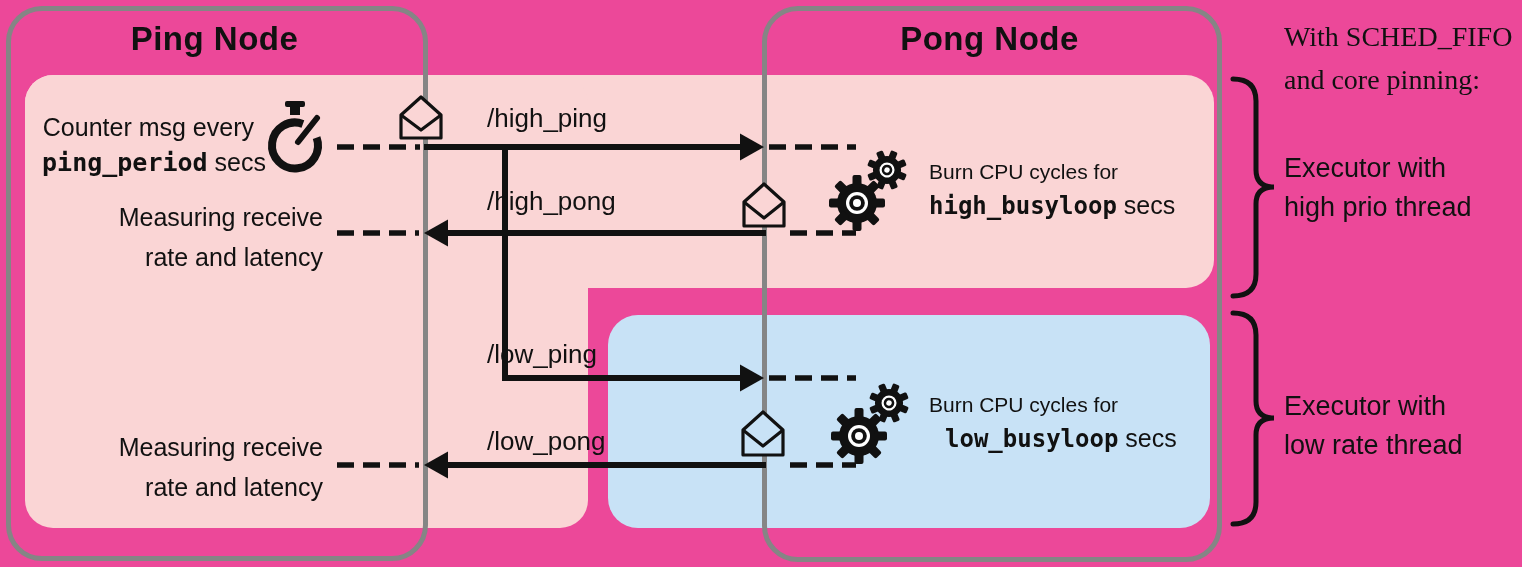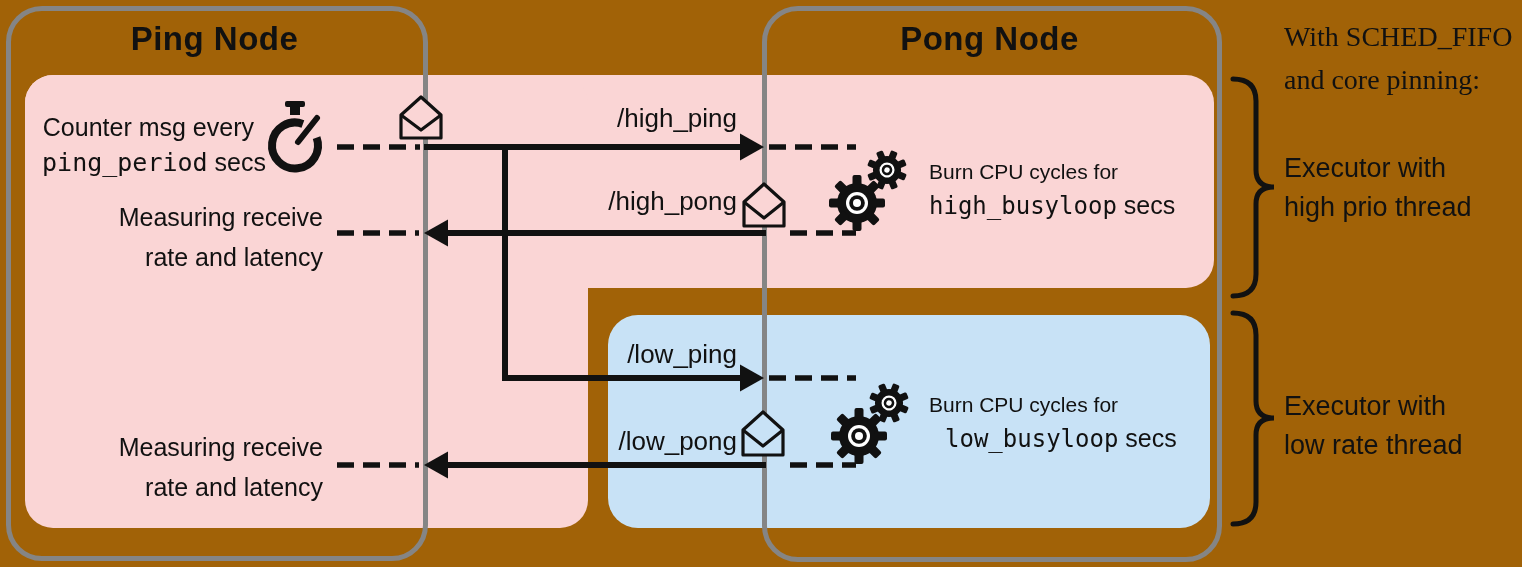--- a/index.html
+++ b/index.html
@@ -3,33 +3,33 @@
 <meta charset="utf-8">
 <style>
   :root{
     --high-prio-region:#fad5d5;
     --low-prio-region:#c8e2f6;
     --node-border:#858585;
     --ink:#111111;
   }
   html,body{margin:0;padding:0;background:#ffffff;}
   #canvas{
-    position:relative;width:1522px;height:567px;background:#a16207;overflow:hidden;
+    position:relative;width:1522px;height:567px;background:#ec4899;overflow:hidden;
     font-family:"Liberation Sans", sans-serif;color:var(--ink);
   }
   .region{position:absolute;}
   .region.high{background:var(--high-prio-region);}
   .region.low{background:var(--low-prio-region);}
   .nodebox{position:absolute;border:5px solid var(--node-border);border-radius:36px;background:transparent;}
   .node-title{position:absolute;text-align:center;font-size:33px;font-weight:700;letter-spacing:.5px;}
   svg.overlay{position:absolute;left:0;top:0;pointer-events:none;}
   .txt{position:absolute;font-size:25px;line-height:40px;}
   .right{text-align:right;}
-  .topic{position:absolute;font-size:26px;line-height:31px;text-align:right;width:250px;}
-  .param{font-family:"DejaVu Sans Mono", monospace;font-weight:400;}
+  .topic{position:absolute;font-size:26px;line-height:31px;text-align:left;width:250px;}
+  .param{font-family:"DejaVu Sans Mono", monospace;font-weight:700;}
   .note{position:absolute;font-size:28px;line-height:51px;font-family:Liberation Serif, serif;}
   .exec{position:absolute;font-size:27px;line-height:39px;}
   .burn1{position:absolute;font-size:21px;line-height:30px;}
   .burn2{position:absolute;font-size:25px;line-height:30px;}
   .burn2 .param{font-size:24px;}
 </style>
 </head>
 <body>
 
 <div id="canvas">

